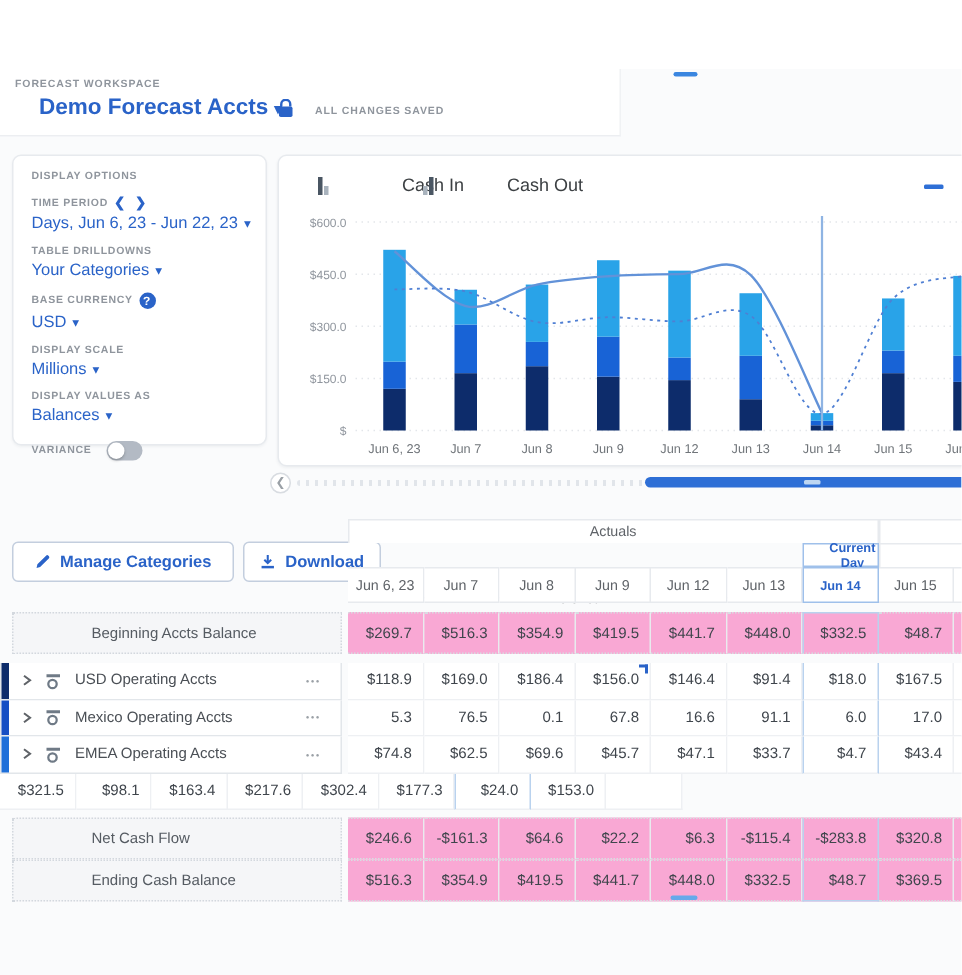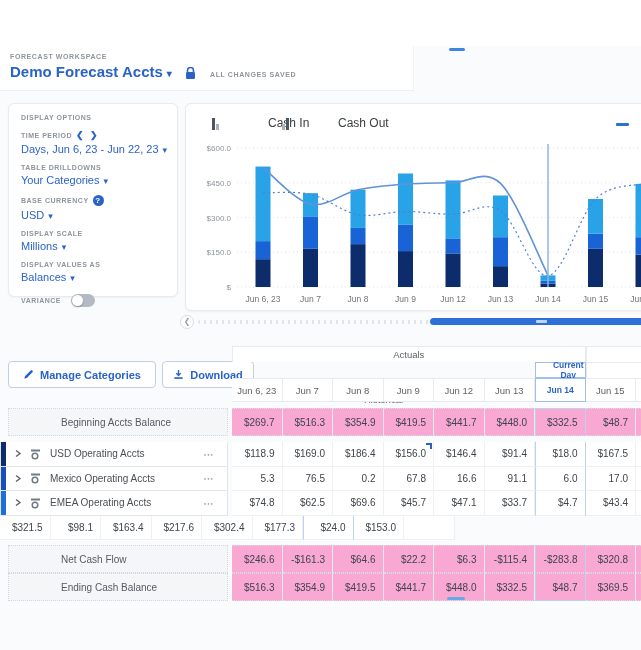--- a/index.html
+++ b/index.html
@@ -6,21 +6,21 @@
   body { background:#fff; font-family:"Liberation Sans", sans-serif; }
   #app { position:relative; width:641px; height:650px; overflow:hidden; background:#fff; }
   #main-bg { position:absolute; left:0; top:46px; width:641px; height:604px; background:#fafbfc; }
 
   
   .top-dash { position:absolute; left:449px; top:48px; width:16px; height:3px; background:#3a86e0; border-radius:2px; }
 
   
   #header-band { position:absolute; left:0; top:46px; width:414px; height:45px; background:#fff; border-bottom:1px solid #eceef1; border-right:1px solid #f0f2f4; }
   .ws-label { position:absolute; left:10px; top:7px; font-size:7px; letter-spacing:.6px; color:#8f959d; font-weight:bold; }
-  .ws-title { position:absolute; left:10px; top:17px; font-size:15px; font-weight:bold; color:#2a63c8; }
+  .ws-title { position:absolute; left:26px; top:17px; font-size:15px; font-weight:bold; color:#2a63c8; }
   .ws-caret { font-size:10px; color:#2a63c8; margin-left:4px; }
   .lock-wrap { position:absolute; left:185px; top:20px; }
   .saved { position:absolute; left:210px; top:25px; font-size:7px; letter-spacing:.6px; color:#8f959d; font-weight:bold; }
 
   
   .card { position:absolute; background:#fff; border:1px solid #e7eaee; border-radius:6px; box-shadow:0 1px 2px rgba(16,30,54,.05); }
   #sidebar-card { left:8px; top:103px; width:170px; height:194px; padding:10px 12px; }
   .cap { font-size:7px; letter-spacing:.5px; color:#8f959d; font-weight:bold; margin-top:9px; display:flex; align-items:center; gap:4px; }
   .cap:first-child { margin-top:0; }
   .ddl { font-size:11px; color:#2a63c8; margin-top:3px; white-space:nowrap; cursor:pointer; }
@@ -304,21 +304,21 @@
               <svg width="13" height="12" viewBox="0 0 13 12">
                 <line x1="2" y1="2.5" x2="11" y2="2.5" stroke="#6f7a86" stroke-width="2"></line>
                 <circle cx="6" cy="8" r="2.8" fill="none" stroke="#6f7a86" stroke-width="1.5"></circle>
               </svg>
             </span>
             <span class="cat-label">Mexico Operating Accts</span>
             <span class="kebab" style="font-size: 4px;">●●●</span>
           </div>
           <div class="cell">5.3</div>
           <div class="cell">76.5</div>
-          <div class="cell">0.2</div>
+          <div class="cell">0.1</div>
           <div class="cell">67.8</div>
           <div class="cell">16.6</div>
           <div class="cell">91.1</div>
           <div class="cell cd">6.0</div>
           <div class="cell">17.0</div>
           <div class="cell"></div>
         </div>
         <div class="trow cat-row">
           <div class="lblcol">
             <span class="colorbar" style="background: rgb(30, 111, 217);"></span>

